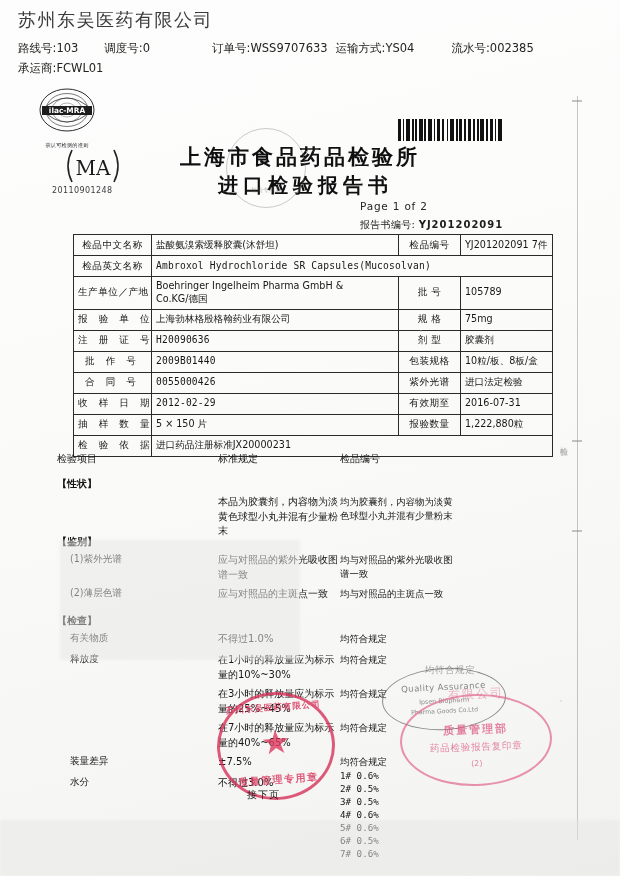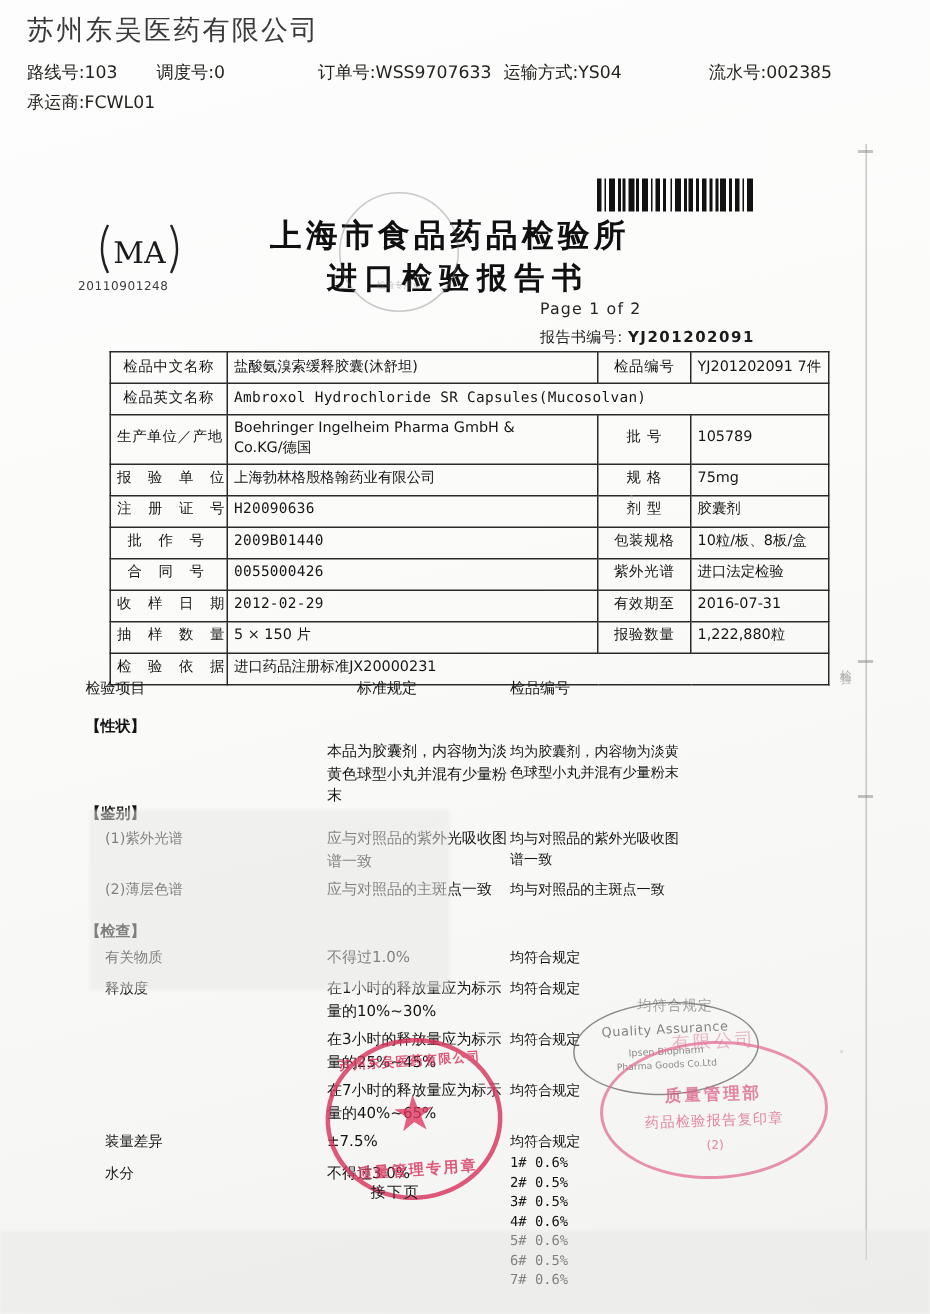--- a/index.html
+++ b/index.html
@@ -21,21 +21,21 @@
     font-size: 18px; letter-spacing: 1.5px; color: #3a3a3a;
     font-family: "DejaVu Serif", "Liberation Serif", serif;
   }
   .ship-line { position: absolute; font-size: 11.5px; color: #23231f; white-space: nowrap; }
   .ship-line.r1 { left: 18px; top: 41px; }
   .ship-line.r2 { left: 18px; top: 61px; }
   .ship-seg { display: inline-block; }
   .gap-a { margin-left: 26px; }
   .gap-b { margin-left: 62px; }
   .gap-c { margin-left: 8px; }
-  .gap-d { margin-left: 58px; }
+  .gap-d { margin-left: 37px; }
 
   
   .logo-ilac { position: absolute; left: 36px; top: 88px; width: 62px; height: 50px; }
   .logo-cnas { position: absolute; left: 110px; top: 88px; width: 66px; height: 52px; }
   .logo-ma   { position: absolute; left: 62px; top: 146px; width: 62px; height: 40px; }
   .logo-ma-num { position: absolute; left: 52px; top: 186px; font-size: 8px; color: #3c3c3c; letter-spacing: .4px; }
   .cap-tiny { font-size: 5.2px; color: #2e2e2e; text-align: center; letter-spacing: .2px; line-height: 1.25; }
 
   
   .barcode { position: absolute; left: 398px; top: 119px; width: 118px; height: 22px; display: flex; align-items: stretch; }
@@ -70,21 +70,21 @@
   td.lbl.sp { letter-spacing: 4px; }
   td.val { padding-left: 6px; }
   td.lbl2 { width: 62px; text-align: center; font-size: 10px; letter-spacing: .5px; }
   td.val2 { width: 92px; padding-left: 6px; }
   .mono { font-family: "DejaVu Sans Mono","Liberation Mono",monospace; font-size: 8.8px; letter-spacing: .2px; }
 
   
   .res { position: absolute; left: 0; top: 452px; width: 620px; }
   .res-head { position: relative; height: 15px; }
   .res-head span { position: absolute; font-size: 10px; color: #191919; }
-  .c1 { left: 57px; } .c2 { left: 218px; margin-left: 20px; } .c3 { left: 340px; }
+  .c1 { left: 57px; } .c2 { left: 218px; } .c3 { left: 340px; }
   .grp { position: absolute; left: 57px; font-size: 10px; color: #141414; font-weight: bold; }
   .item { position: absolute; left: 70px; font-size: 9.6px; color: #161616; }
   .spec { position: absolute; left: 218px; font-size: 10px; color: #161616; line-height: 1.45; width: 125px; }
   .result { position: absolute; left: 340px; font-size: 9.4px; color: #161616; line-height: 1.45; width: 120px; }
   .mlist { position: absolute; left: 340px; font-size: 9.2px; line-height: 1.42; color: #151515;
            font-family: "DejaVu Sans Mono","Liberation Mono",monospace; }
 
   
   .stamp-red {
     position: absolute; left: 217px; top: 692px; width: 118px; height: 108px;
@@ -149,20 +149,33 @@
 
   <div class="ship-company">苏州东吴医药有限公司</div>
 
   <div class="ship-line r1">
     <span class="ship-seg">路线号:</span><span class="ship-seg">103</span><span class="ship-seg gap-a">调度号:</span><span class="ship-seg">0</span><span class="ship-seg gap-b">订单号:</span><span class="ship-seg">WSS9707633</span><span class="ship-seg gap-c">运输方式:</span><span class="ship-seg">YS04</span><span class="ship-seg gap-d">流水号:</span><span class="ship-seg">002385</span>
   </div>
   <div class="ship-line r2">
     <span class="ship-seg">承运商:</span><span class="ship-seg">FCWL01</span>
   </div>
 
+  <div class="logo-ilac">
+    <svg viewBox="0 0 62 50" width="62" height="50">
+      <ellipse cx="31" cy="22" rx="27" ry="21" fill="none" stroke="#2b2b2b" stroke-width="1"></ellipse>
+      <ellipse cx="31" cy="22" rx="21" ry="16.5" fill="none" stroke="#444" stroke-width=".7"></ellipse>
+      <ellipse cx="31" cy="22" rx="15" ry="12" fill="none" stroke="#555" stroke-width=".6"></ellipse>
+      <ellipse cx="31" cy="22" rx="9" ry="7" fill="none" stroke="#666" stroke-width=".5"></ellipse>
+      <path d="M6 22 Q31 -2 56 22" fill="none" stroke="#333" stroke-width=".8"></path>
+      <path d="M6 22 Q31 46 56 22" fill="none" stroke="#333" stroke-width=".8"></path>
+      <rect x="6" y="18" width="50" height="9" fill="#1d1d1d"></rect>
+      <text x="31" y="25" font-size="7.4" font-weight="bold" fill="#fff" text-anchor="middle" font-family="DejaVu Sans, sans-serif">ilac-MRA</text>
+    </svg>
+    <div class="cap-tiny">获认可检测的准则</div>
+  </div>
 
 
   <div class="logo-ma">
     <svg viewBox="0 0 62 40" width="62" height="40">
       <path d="M10 4 Q2 20 10 36 M52 4 Q60 20 52 36" fill="none" stroke="#222" stroke-width="1.6"></path>
       <text x="31" y="29" font-size="20" fill="#1a1a1a" text-anchor="middle" font-family="DejaVu Serif, serif">MA</text>
     </svg>
   </div>
   <div class="logo-ma-num">20110901248</div>
 

